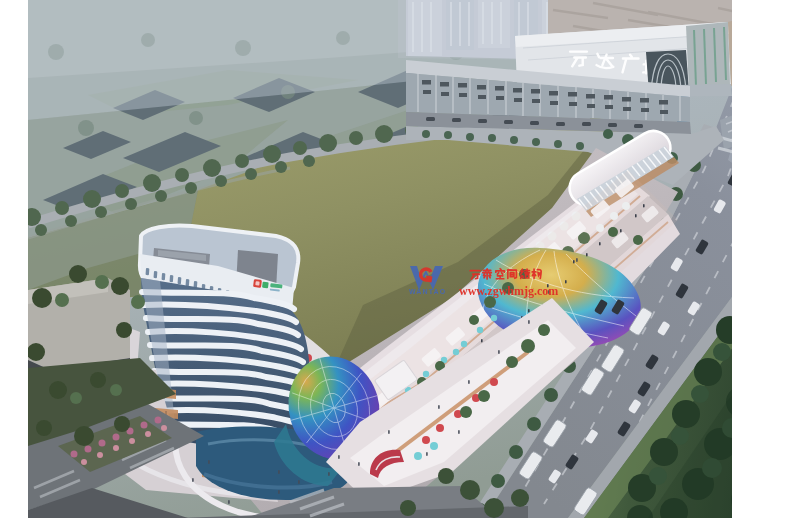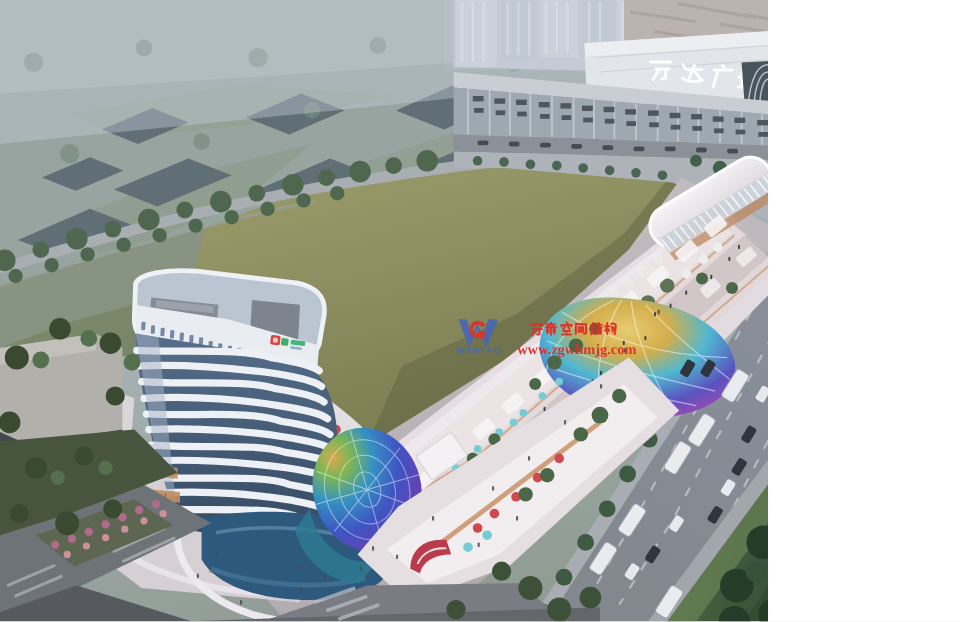--- a/index.html
+++ b/index.html
@@ -1,16 +1,16 @@
 <!DOCTYPE html>
 <html><head>
 <meta charset="utf-8">
 <style>
   html,body{margin:0;padding:0;}
-  .stage{position:relative;width:640px;height:518px;overflow:hidden;font-family:"Liberation Sans",sans-serif;background:#e5e5e5;}
+  .stage{position:relative;width:704px;height:518px;overflow:hidden;font-family:"Liberation Sans",sans-serif;background:#eab308;margin-left:28px;}
   svg{display:block;}
 </style>
 </head>
 <body>
 <div class="stage">
 <svg width="800" height="518" viewBox="0 0 800 518" xmlns="http://www.w3.org/2000/svg">
 <defs>
   <linearGradient id="haze" x1="0" y1="0" x2="0.35" y2="1">
     <stop offset="0" stop-color="#b4bfcc"></stop>
     <stop offset="0.5" stop-color="#a9b3b8"></stop>

